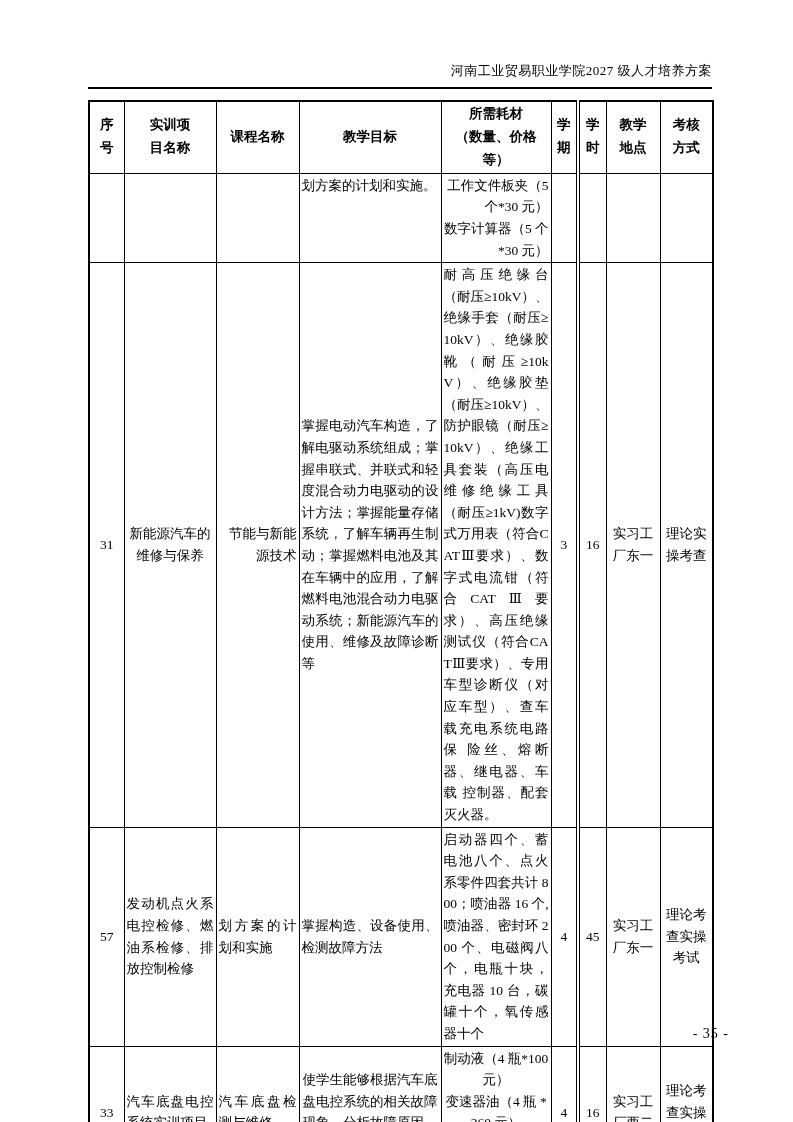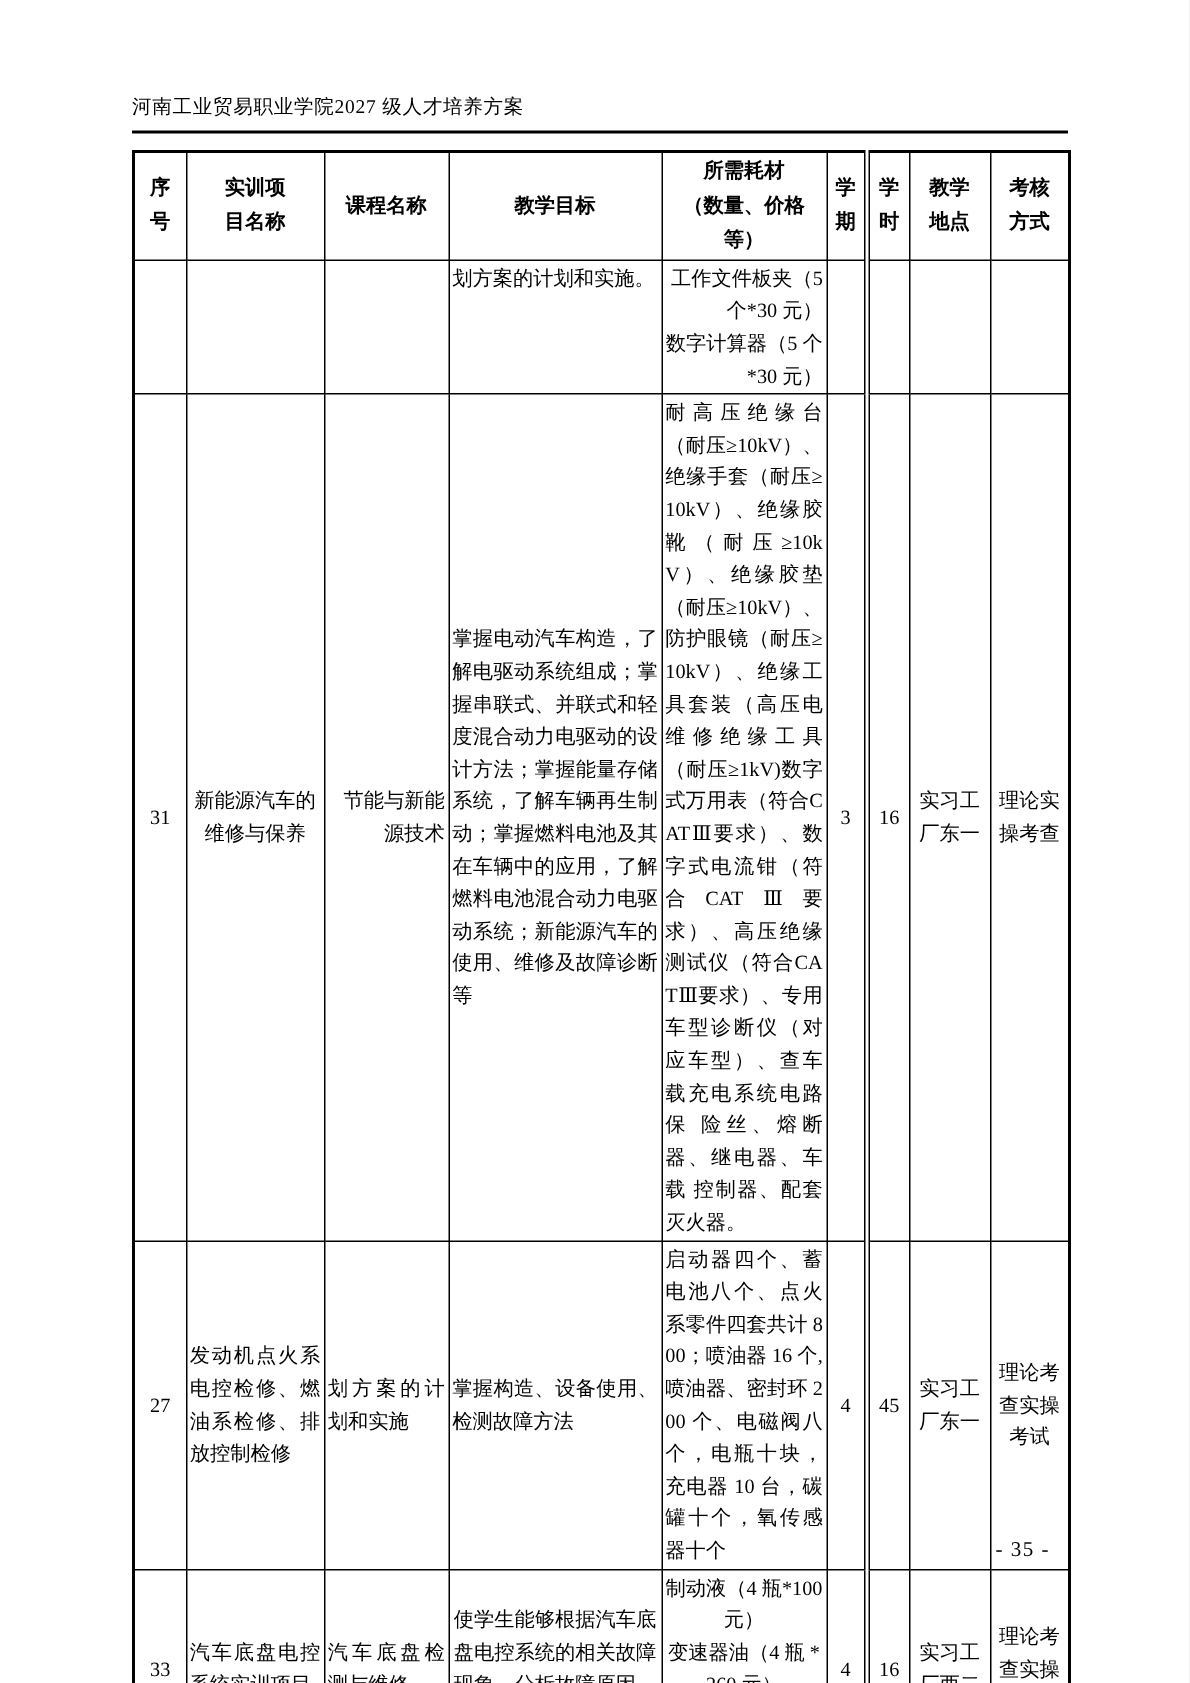--- a/index.html
+++ b/index.html
@@ -4,21 +4,21 @@
 <style>
   html,body { margin:0; padding:0; background:#e8e8e8; }
   .page {
     position:relative; width:793px; height:1122px; margin:0 auto;
     background:#ffffff; color:#000;
     font-family:"Liberation Serif","DejaVu Serif",serif;
     overflow:hidden;
   }
   .doc-header {
     position:absolute; left:88px; top:62px; width:624px;
-    display:flex; justify-content:flex-start; align-items:flex-end;
+    display:flex; justify-content:flex-end; align-items:flex-end;
     font-size:13px; letter-spacing:0.5px;
     border-bottom:2px solid #000; padding-bottom:7px;
   }
   table.main {
     position:absolute; left:88px; top:100px; width:624px;
     border-collapse:collapse; table-layout:fixed;
     font-size:13.5px; border:2px solid #000;
   }
   th,td {
     border:1px solid #000; padding:1px 2px; line-height:1.6;
@@ -34,21 +34,21 @@
   .pre { white-space:pre-line; }
   .top { vertical-align:top; }
   .dbl { border-left:4px double #000; }
   tr.h-head { height:52px; }
   tr.h-r0 { height:81px; }
   tr.h-r1 { height:475px; }
   tr.h-r2 { height:190px; }
   tr.h-r3 { height:120px; }
   .page-num {
     position:absolute; top:1026px; left:88px; width:612px;
-    text-align:right; font-size:14px; letter-spacing:1px;
+    text-align:right; font-size:14px; letter-spacing:1px;padding-left:29px;
   }
 </style>
 </head>
 <body>
 
 <div class="page">
 
   <div class="doc-header">
     <span>河南工业贸易职业学院</span>
     <span>2027 级人才培养方案</span>
@@ -104,21 +104,21 @@
         <td class="center">新能源汽车的维修与保养</td>
         <td>节能与新能源技术</td>
         <td class="justify">掌握电动汽车构造，了解电驱动系统组成；掌握串联式、并联式和轻度混合动力电驱动的设计方法；掌握能量存储系统，了解车辆再生制动；掌握燃料电池及其在车辆中的应用，了解燃料电池混合动力电驱动系统；新能源汽车的使用、维修及故障诊断等</td>
         <td class="justify">耐高压绝缘台（耐压≥10kV）、绝缘手套（耐压≥10kV）、绝缘胶靴（耐压≥10kV）、绝缘胶垫（耐压≥10kV）、防护眼镜（耐压≥10kV）、绝缘工具套装（高压电维修绝缘工具（耐压≥1kV)数字式万用表（符合CATⅢ要求）、数字式电流钳（符合CATⅢ要求）、高压绝缘测试仪（符合CATⅢ要求）、专用车型诊断仪（对应车型）、查车载充电系统电路保 险丝、熔断器、继电器、车载 控制器、配套灭火器。</td>
         <td class="center">3</td>
         <td class="center dbl">16</td>
         <td class="center">实习工厂东一</td>
         <td class="center">理论实操考查</td>
       </tr>
       <tr class="h-r2">
-        <td class="center">27</td>
+        <td class="center">57</td>
         <td class="justify">发动机点火系电控检修、燃油系检修、排放控制检修</td>
         <td class="justify">划方案的计划和实施</td>
         <td class="justify">掌握构造、设备使用、检测故障方法</td>
         <td class="justify">启动器四个、蓄电池八个、点火系零件四套共计 800；喷油器 16 个,喷油器、密封环 200 个、电磁阀八个，电瓶十块，充电器 10 台，碳罐十个，氧传感器十个</td>
         <td class="center">4</td>
         <td class="center dbl">45</td>
         <td class="center">实习工厂东一</td>
         <td class="center">理论考查实操考试</td>
       </tr>
       <tr class="h-r3">

